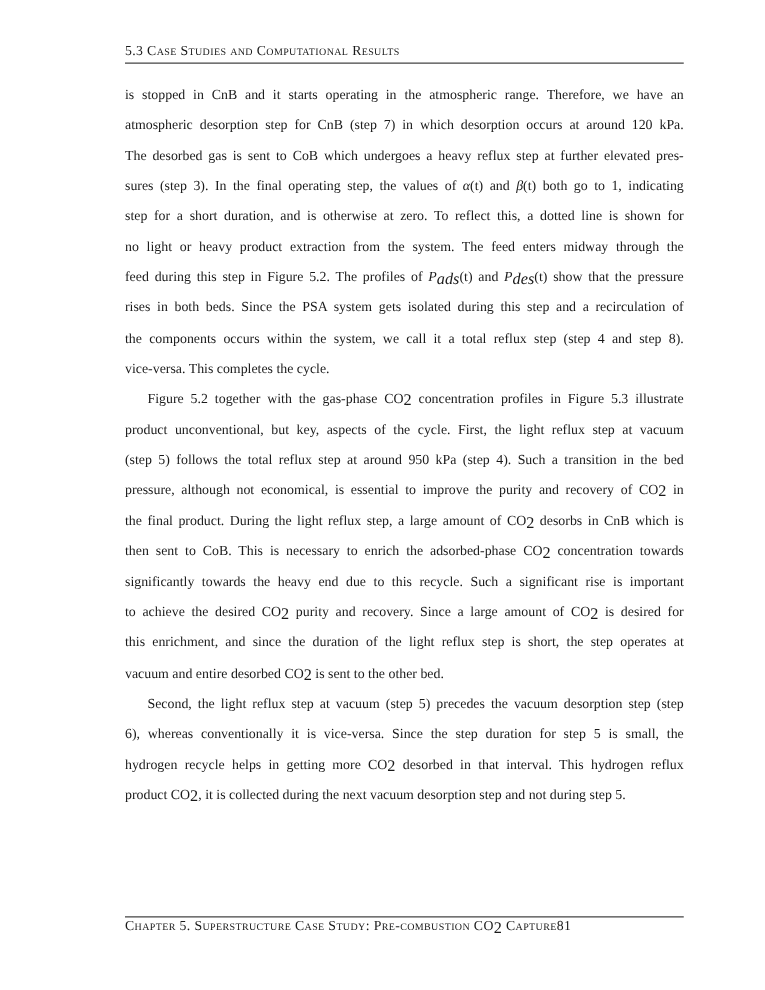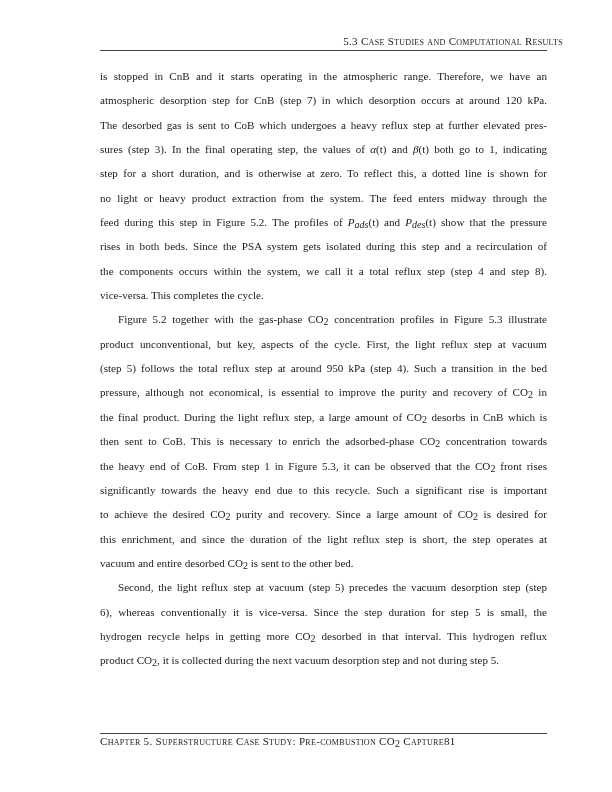--- a/index.html
+++ b/index.html
@@ -1,27 +1,27 @@
 <!DOCTYPE html>
 <html><head>
 <meta charset="utf-8">
 <style>
   html, body { margin:0; padding:0; background:#ffffff; }
   body { width:612px; height:792px; position:relative; overflow:hidden;
          font-family:"DejaVu Serif","Liberation Serif",serif; color:#1a1a1a; }
   .page { position:absolute; left:0; top:0; width:612px; height:792px; background:#fff; }
-  .running-head { position:absolute; left:116px; width:447px; top:35px; text-align:right;
+  .running-head { position:absolute; left:100px; width:447px; top:35px; 
          font-family:"Liberation Serif",serif; font-size:11px; letter-spacing:0.3px; font-variant:small-caps; }
   .head-rule { position:absolute; left:100px; width:447px; top:50px; height:0; border-top:1px solid #444; }
   .body-text { position:absolute; left:100px; width:447px; top:64px;
          font-family:"Liberation Serif",serif; font-size:11.1px; line-height:24.35px; text-align:justify; }
   .line { display:block; height:24.35px; white-space:nowrap; text-align:justify; text-align-last:justify; }
   .line.last { text-align-last:left; }
   .line.indent { padding-left:18px; }
-  sub { font-size:10px; vertical-align:-2px; line-height:0; }
+  sub { font-size:13px; vertical-align:-2px; line-height:0; }
   .foot-rule { position:absolute; left:100px; width:447px; top:733px; height:0; border-top:1px solid #444; }
   .running-foot { position:absolute; left:100px; width:447px; top:735px; font-family:"Liberation Serif",serif;
          font-size:11px; font-variant:small-caps; letter-spacing:0.3px; display:flex; justify-content:flex-start; }
 </style>
 </head>
 <body>
 
 <div class="page">
   <div class="running-head">5.3 Case Studies and Computational Results</div>
   <div class="head-rule"></div>
@@ -39,21 +39,20 @@
         <span class="line">the components occurs within the system, we call it a total reflux step (step 4 and step 8).</span>
         <span class="line last">vice-versa. This completes the cycle.</span>
       </div>
       <div>
         <span class="line indent">Figure 5.2 together with the gas-phase CO<sub>2</sub> concentration profiles in Figure 5.3 illustrate</span>
         <span class="line">product unconventional, but key, aspects of the cycle. First, the light reflux step at vacuum</span>
         <span class="line">(step 5) follows the total reflux step at around 950 kPa (step 4). Such a transition in the bed</span>
         <span class="line">pressure, although not economical, is essential to improve the purity and recovery of CO<sub>2</sub> in</span>
         <span class="line">the final product. During the light reflux step, a large amount of CO<sub>2</sub> desorbs in CnB which is</span>
         <span class="line">then sent to CoB. This is necessary to enrich the adsorbed-phase CO<sub>2</sub> concentration towards</span>
-        <span class="line">the heavy end of CoB. From step 1 in Figure 5.3, it can be observed that the CO<sub>2</sub> front rises</span>
         <span class="line">significantly towards the heavy end due to this recycle. Such a significant rise is important</span>
         <span class="line">to achieve the desired CO<sub>2</sub> purity and recovery. Since a large amount of CO<sub>2</sub> is desired for</span>
         <span class="line">this enrichment, and since the duration of the light reflux step is short, the step operates at</span>
         <span class="line last">vacuum and entire desorbed CO<sub>2</sub> is sent to the other bed.</span>
       </div>
       <div>
         <span class="line indent">Second, the light reflux step at vacuum (step 5) precedes the vacuum desorption step (step</span>
         <span class="line">6), whereas conventionally it is vice-versa. Since the step duration for step 5 is small, the</span>
         <span class="line">hydrogen recycle helps in getting more CO<sub>2</sub> desorbed in that interval. This hydrogen reflux</span>
         <span class="line last">product CO<sub>2</sub>, it is collected during the next vacuum desorption step and not during step 5.</span>

